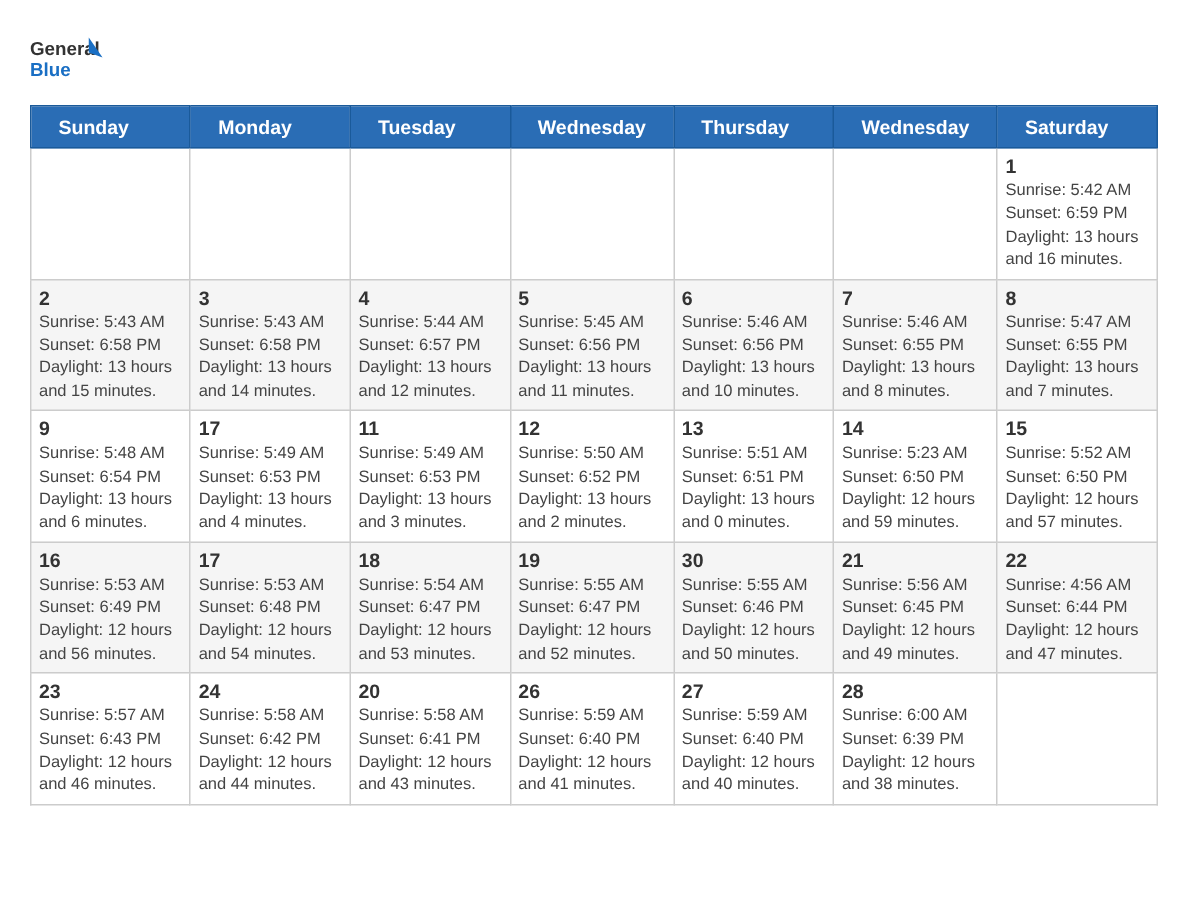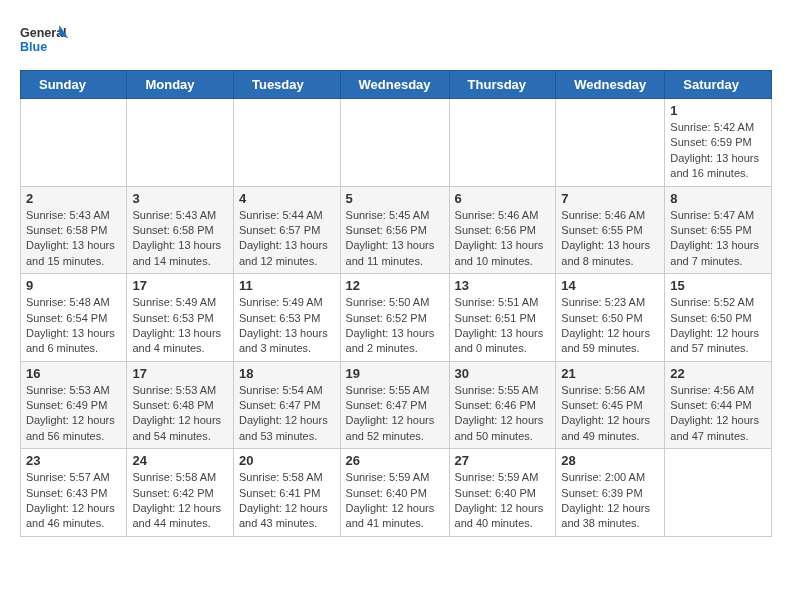--- a/index.html
+++ b/index.html
@@ -282,20 +282,20 @@
 Daylight: 12 hours and 41 minutes.</div>
         </td>
         <td>
           <span class="day-number">27</span>
           <div class="day-info">Sunrise: 5:59 AM
 Sunset: 6:40 PM
 Daylight: 12 hours and 40 minutes.</div>
         </td>
         <td>
           <span class="day-number">28</span>
-          <div class="day-info">Sunrise: 2:00 AM
+          <div class="day-info">Sunrise: 6:00 AM
 Sunset: 6:39 PM
 Daylight: 12 hours and 38 minutes.</div>
         </td>
         <td class="empty-cell"></td>
       </tr>
     </tbody>
 </table>
 
 </body></html>

